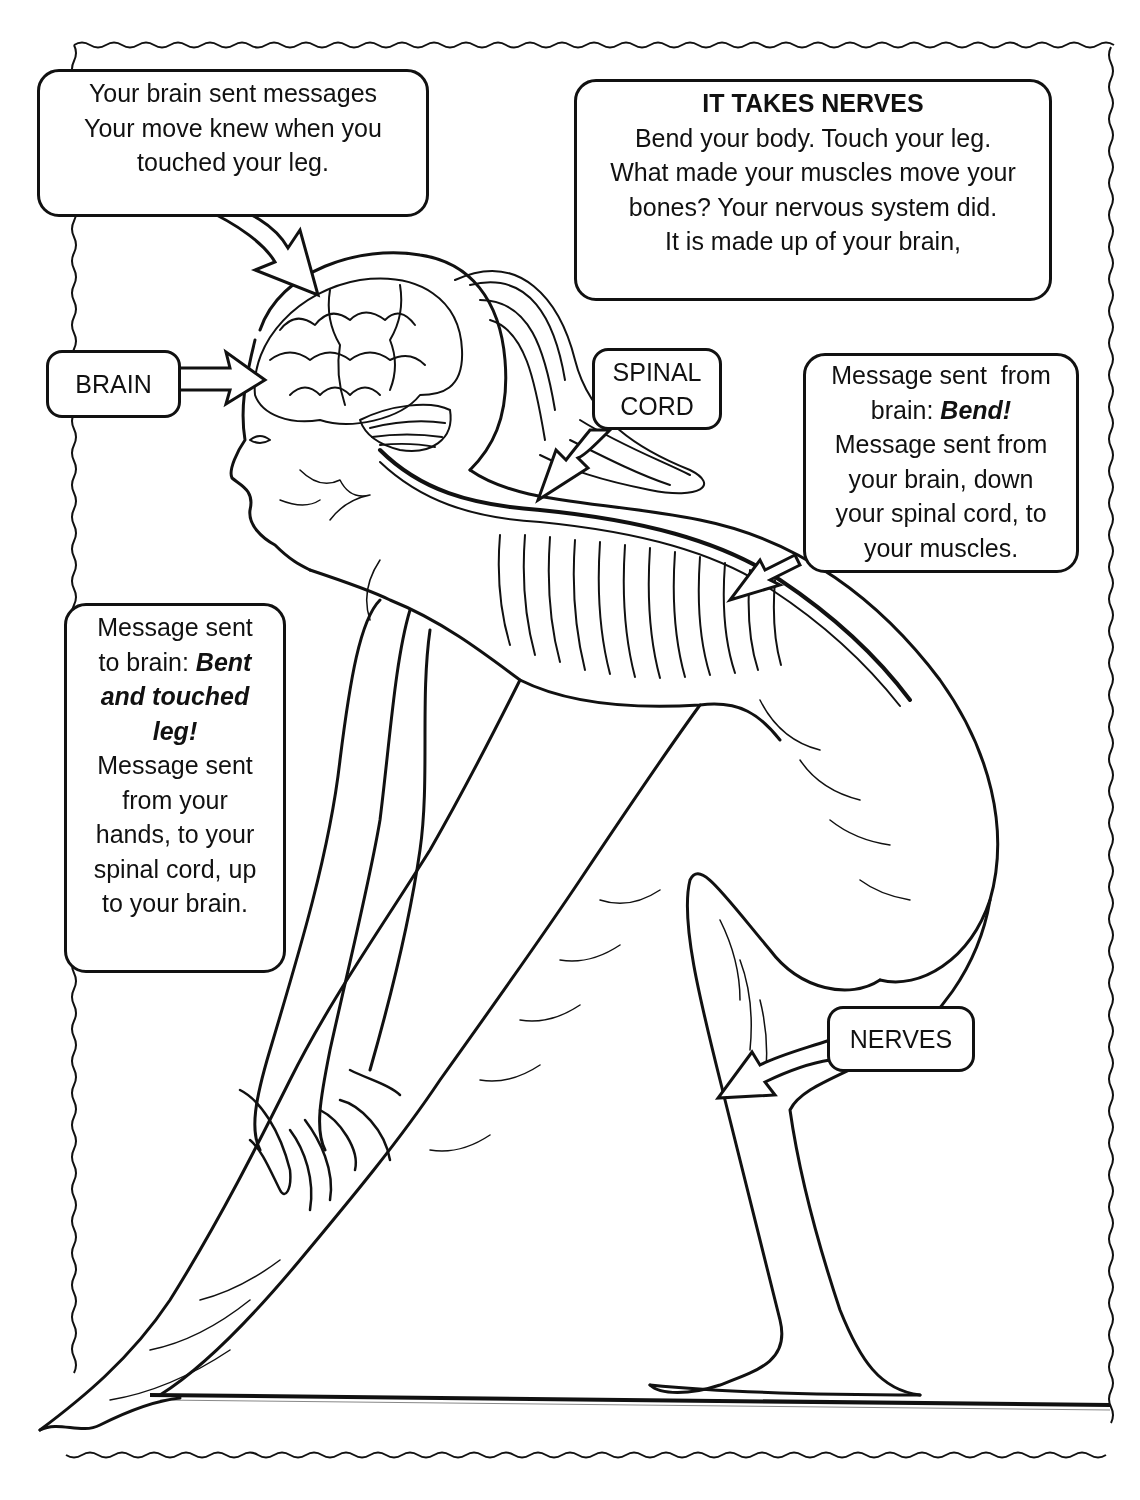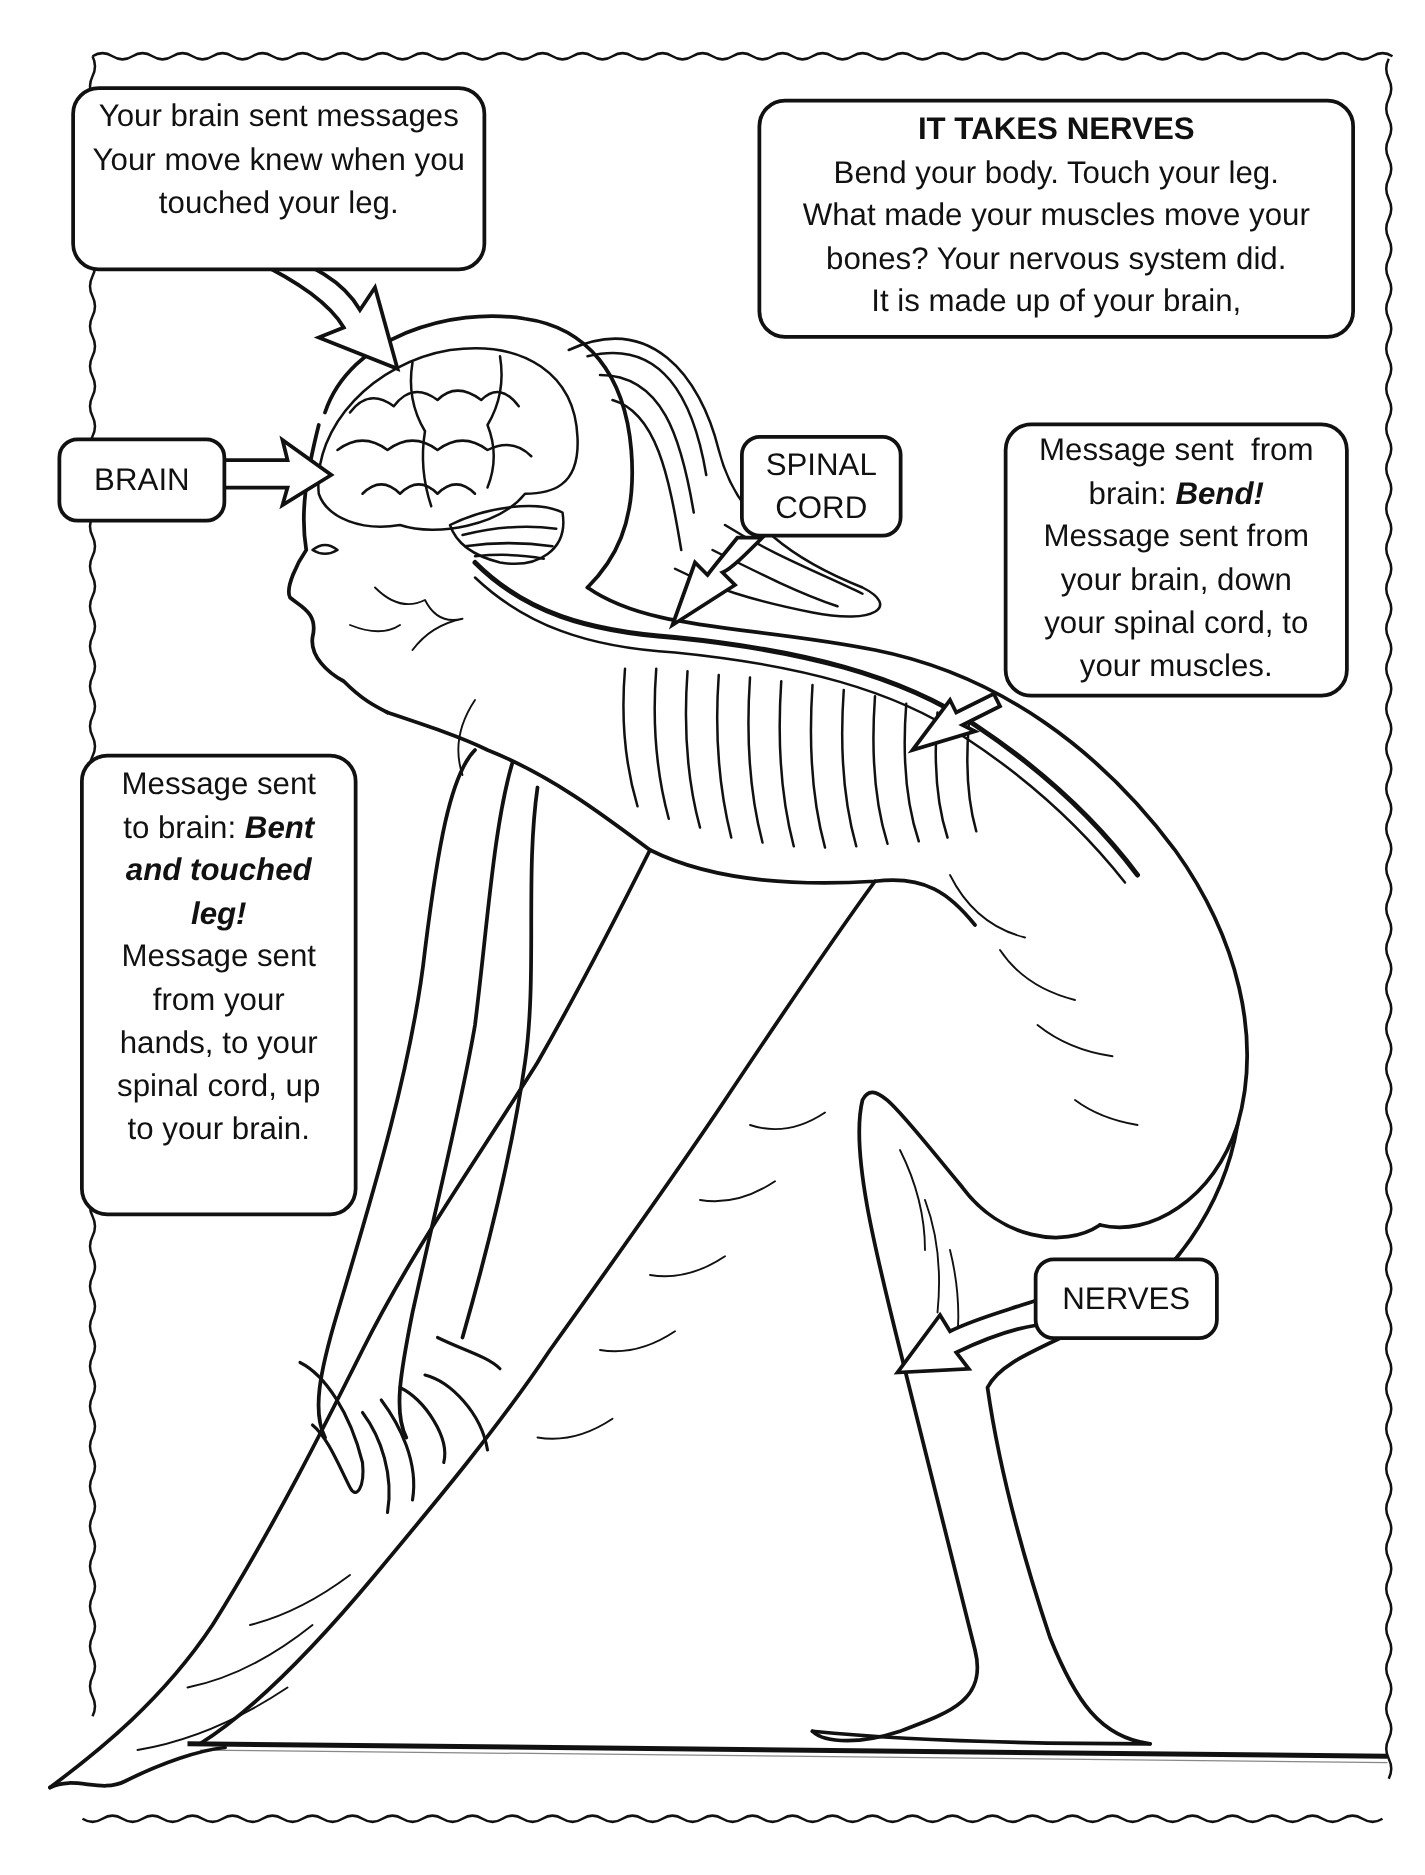--- a/index.html
+++ b/index.html
@@ -105,44 +105,44 @@
     <path d="M178 368 L230 368 L226 352 L265 380 L226 404 L230 390 L178 390 Z"></path>
 
     <path d="M610 430 C595 445 585 455 578 458 L588 468 L538 500 L556 450 L566 460 C572 452 582 440 590 430 Z"></path>
 
     <path d="M800 565 L770 580 L780 585 L730 600 L760 560 L765 570 L795 555 Z"></path>
 
     <path d="M830 1040 C800 1050 780 1055 760 1065 L752 1052 L718 1098 L775 1095 L765 1082 C790 1070 810 1063 830 1060 Z"></path>
   </g>
 </svg>
 
-<div class="box" style="left:37px;top:69px;width:332px;height:148px;padding-top:4px;margin-left:20px;">
+<div class="box" style="left:37px;top:69px;width:392px;height:148px;padding-top:4px;">
   <span class="t">Your brain sent messages</span>
   <span class="t">Your move knew when you</span>
   <span class="t">touched your leg.</span>
 </div>
 
-<div class="box" style="left:606px;top:79px;width:478px;height:192px;padding-top:4px;">
+<div class="box" style="left:574px;top:79px;width:478px;height:222px;padding-top:4px;">
   <span class="t title">IT TAKES NERVES</span>
   <span class="t">Bend your body. Touch your leg.</span>
   <span class="t">What made your muscles move your</span>
   <span class="t">bones? Your nervous system did.</span>
   <span class="t">It is made up of your brain,</span>
 </div>
 
 <div class="lbl" style="left:46px;top:350px;width:135px;height:68px;">
   <span>BRAIN</span>
 </div>
 
 <div class="lbl" style="left:592px;top:348px;width:130px;height:82px;">
   <span>SPINAL</span>
   <span>CORD</span>
 </div>
 
-<div class="box" style="left:803px;top:338px;width:276px;height:220px;padding-top:2px;">
+<div class="box" style="left:803px;top:353px;width:276px;height:220px;padding-top:2px;">
   <span class="t" style="white-space:pre;">Message sent  from</span>
   <span class="t"><span>brain: </span><b class="i">Bend!</b></span>
   <span class="t">Message sent from</span>
   <span class="t">your brain, down</span>
   <span class="t">your spinal cord, to</span>
   <span class="t">your muscles.</span>
 </div>
 
 <div class="box" style="left:64px;top:603px;width:222px;height:370px;padding-top:4px;">
   <span class="t">Message sent</span>

